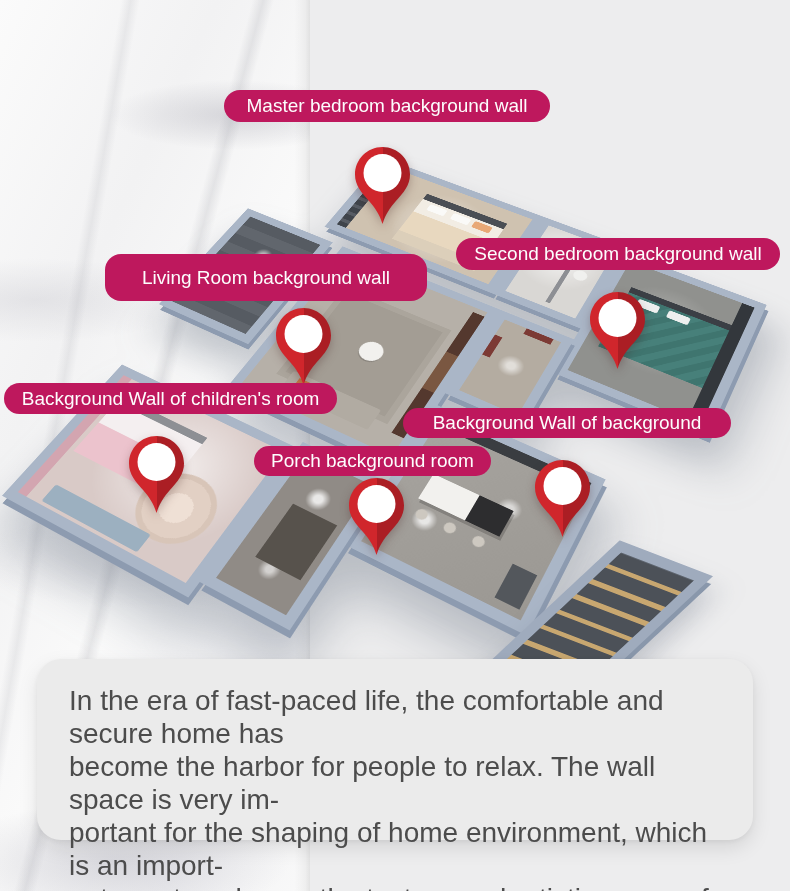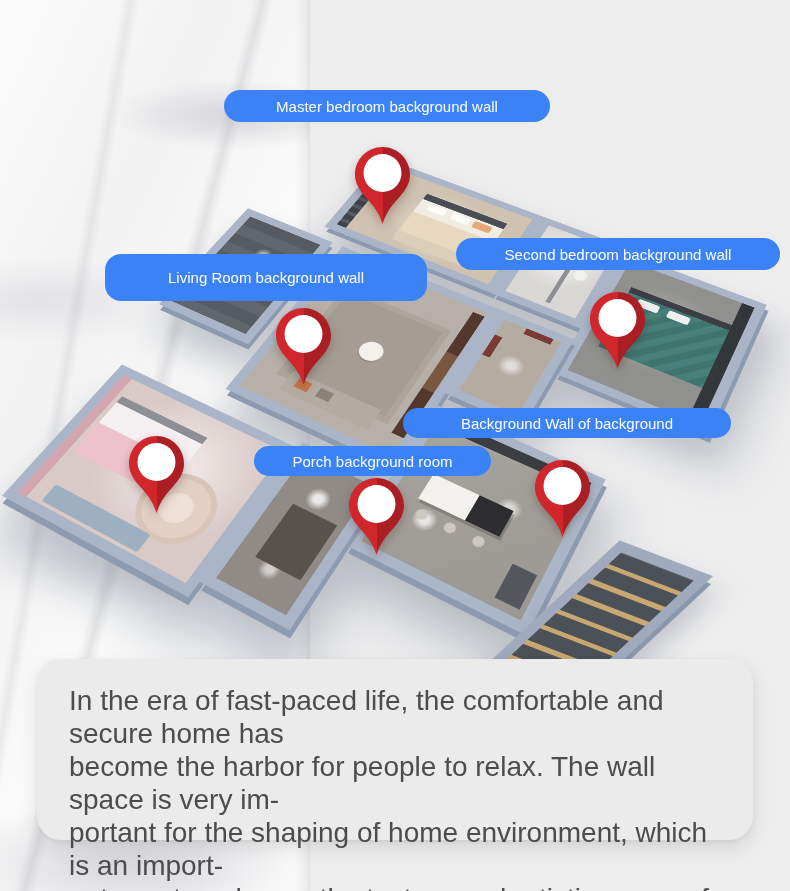--- a/index.html
+++ b/index.html
@@ -136,24 +136,24 @@
     background-image: repeating-linear-gradient(to bottom, transparent 0 15px, #c8a770 15px 20px);
     box-shadow: 6px 7px 0 -1px #8997ab;
     filter: drop-shadow(12px 16px 14px rgba(90,100,118,0.3));
     z-index: 1;
   }
 
   
   .callout {
     position: absolute;
     height: 32px;
-    background: #3b82f6;
+    background: #be185d;
     border-radius: 16px;
     color: #fdfdfd;
-    font-size: 15px;
+    font-size: 19px;
     display: flex; align-items: center; justify-content: center;
     white-space: nowrap;
     z-index: 4;
   }
   .co-master     { left: 224px; top: 90px;  width: 326px; }
   .co-second     { left: 456px; top: 238px; width: 324px; }
   .co-living     { left: 105px; top: 254px; width: 322px; height: 47px; }
   .co-children   { left: 4px;   top: 383px; width: 333px; height: 31px; }
   .co-restaurant { left: 403px; top: 408px; width: 328px; height: 30px; }
   .co-porch      { left: 254px; top: 446px; width: 237px; height: 30px; }
@@ -276,20 +276,21 @@
     <circle cx="28.5" cy="27" r="19" fill="#ffffff"></circle>
   </svg>
   <svg class="pin pin-restaurant" viewBox="0 0 57 79">
     <path d="M28.5 1 C13.3 1 1 13.3 1 28.5 C1 39.5 7.5 46.5 15.5 55.5 C20.5 61.2 25.5 68 28.5 78 C31.5 68 36.5 61.2 41.5 55.5 C49.5 46.5 56 39.5 56 28.5 C56 13.3 43.7 1 28.5 1 Z" fill="url(#pinGrad)"></path>
     <circle cx="28.5" cy="27" r="19" fill="#ffffff"></circle>
   </svg>
 
   <div class="callout co-master">Master bedroom background wall</div>
   <div class="callout co-second">Second bedroom background wall</div>
   <div class="callout co-living">Living Room background wall</div>
+  <div class="callout co-children">Background Wall of children's room</div>
   <div class="callout co-restaurant">Background Wall of background</div>
   <div class="callout co-porch">Porch background room</div>
 
   <div class="info-card">
     <p>In the era of fast-paced life, the comfortable and secure home has
 become the harbor for people to relax. The wall space is very im-
 portant for the shaping of home environment, which is an import-
 ant way to enhance the texture and artistic sense of home.</p>
   </div>
 

